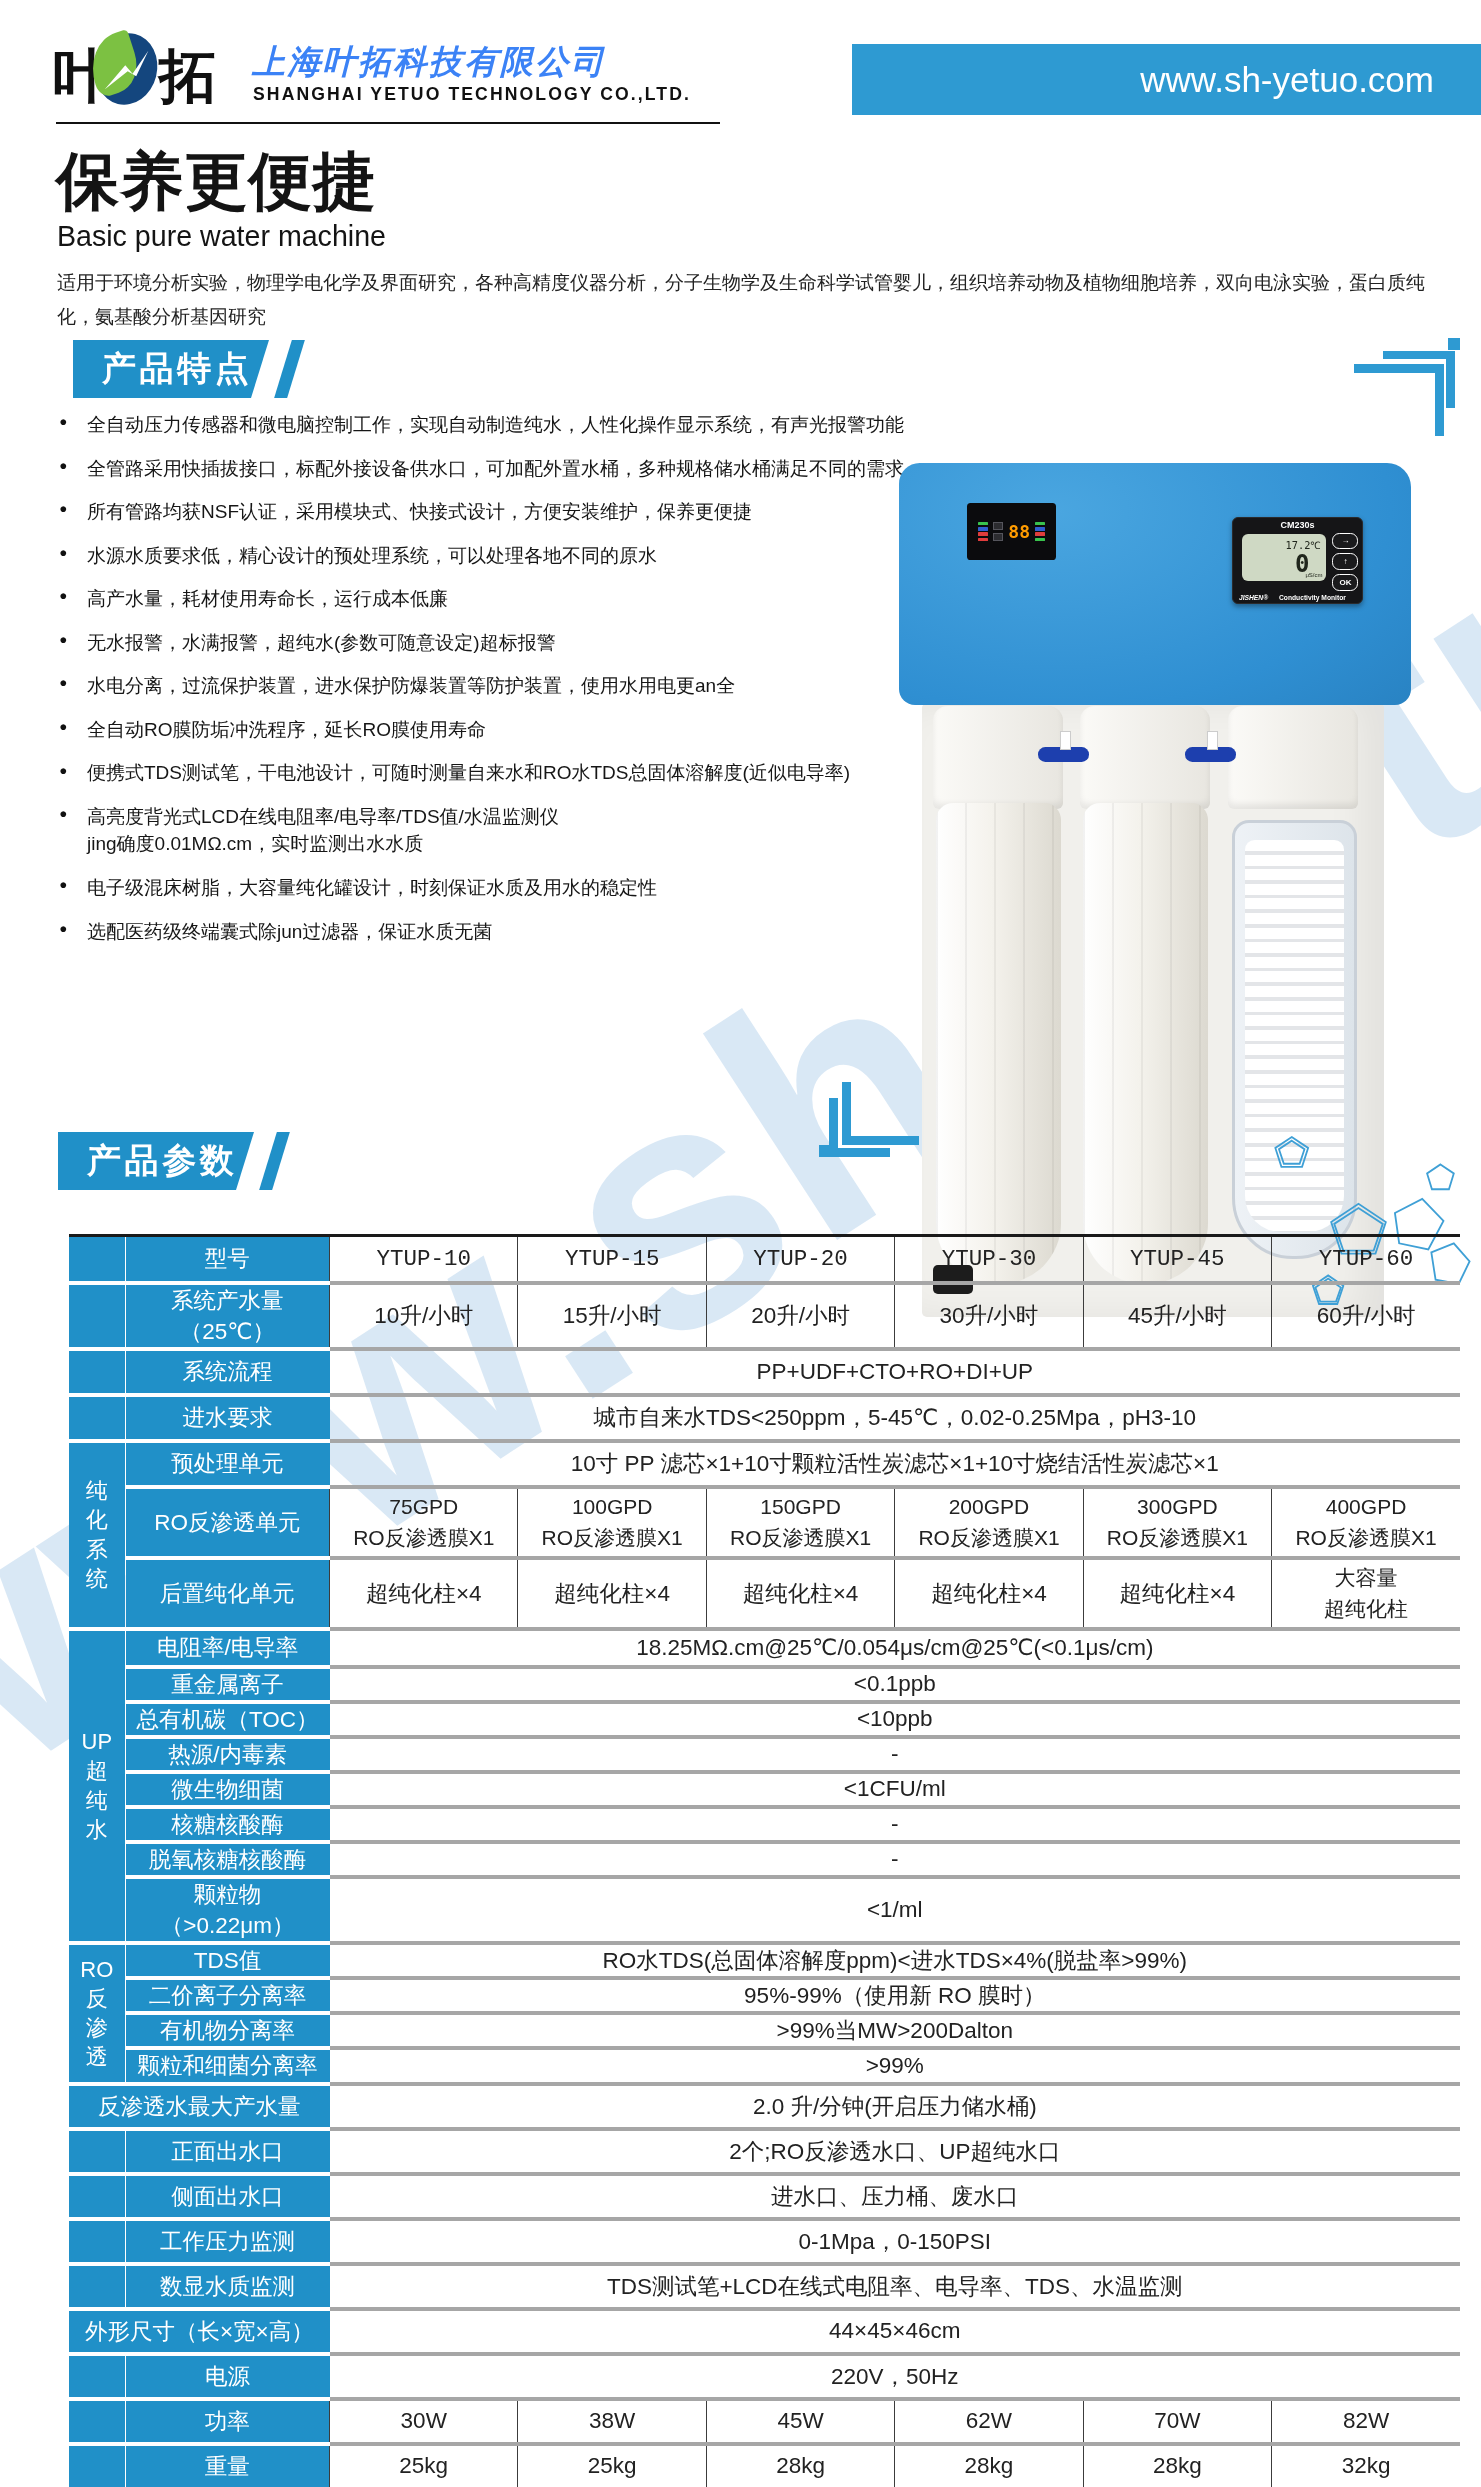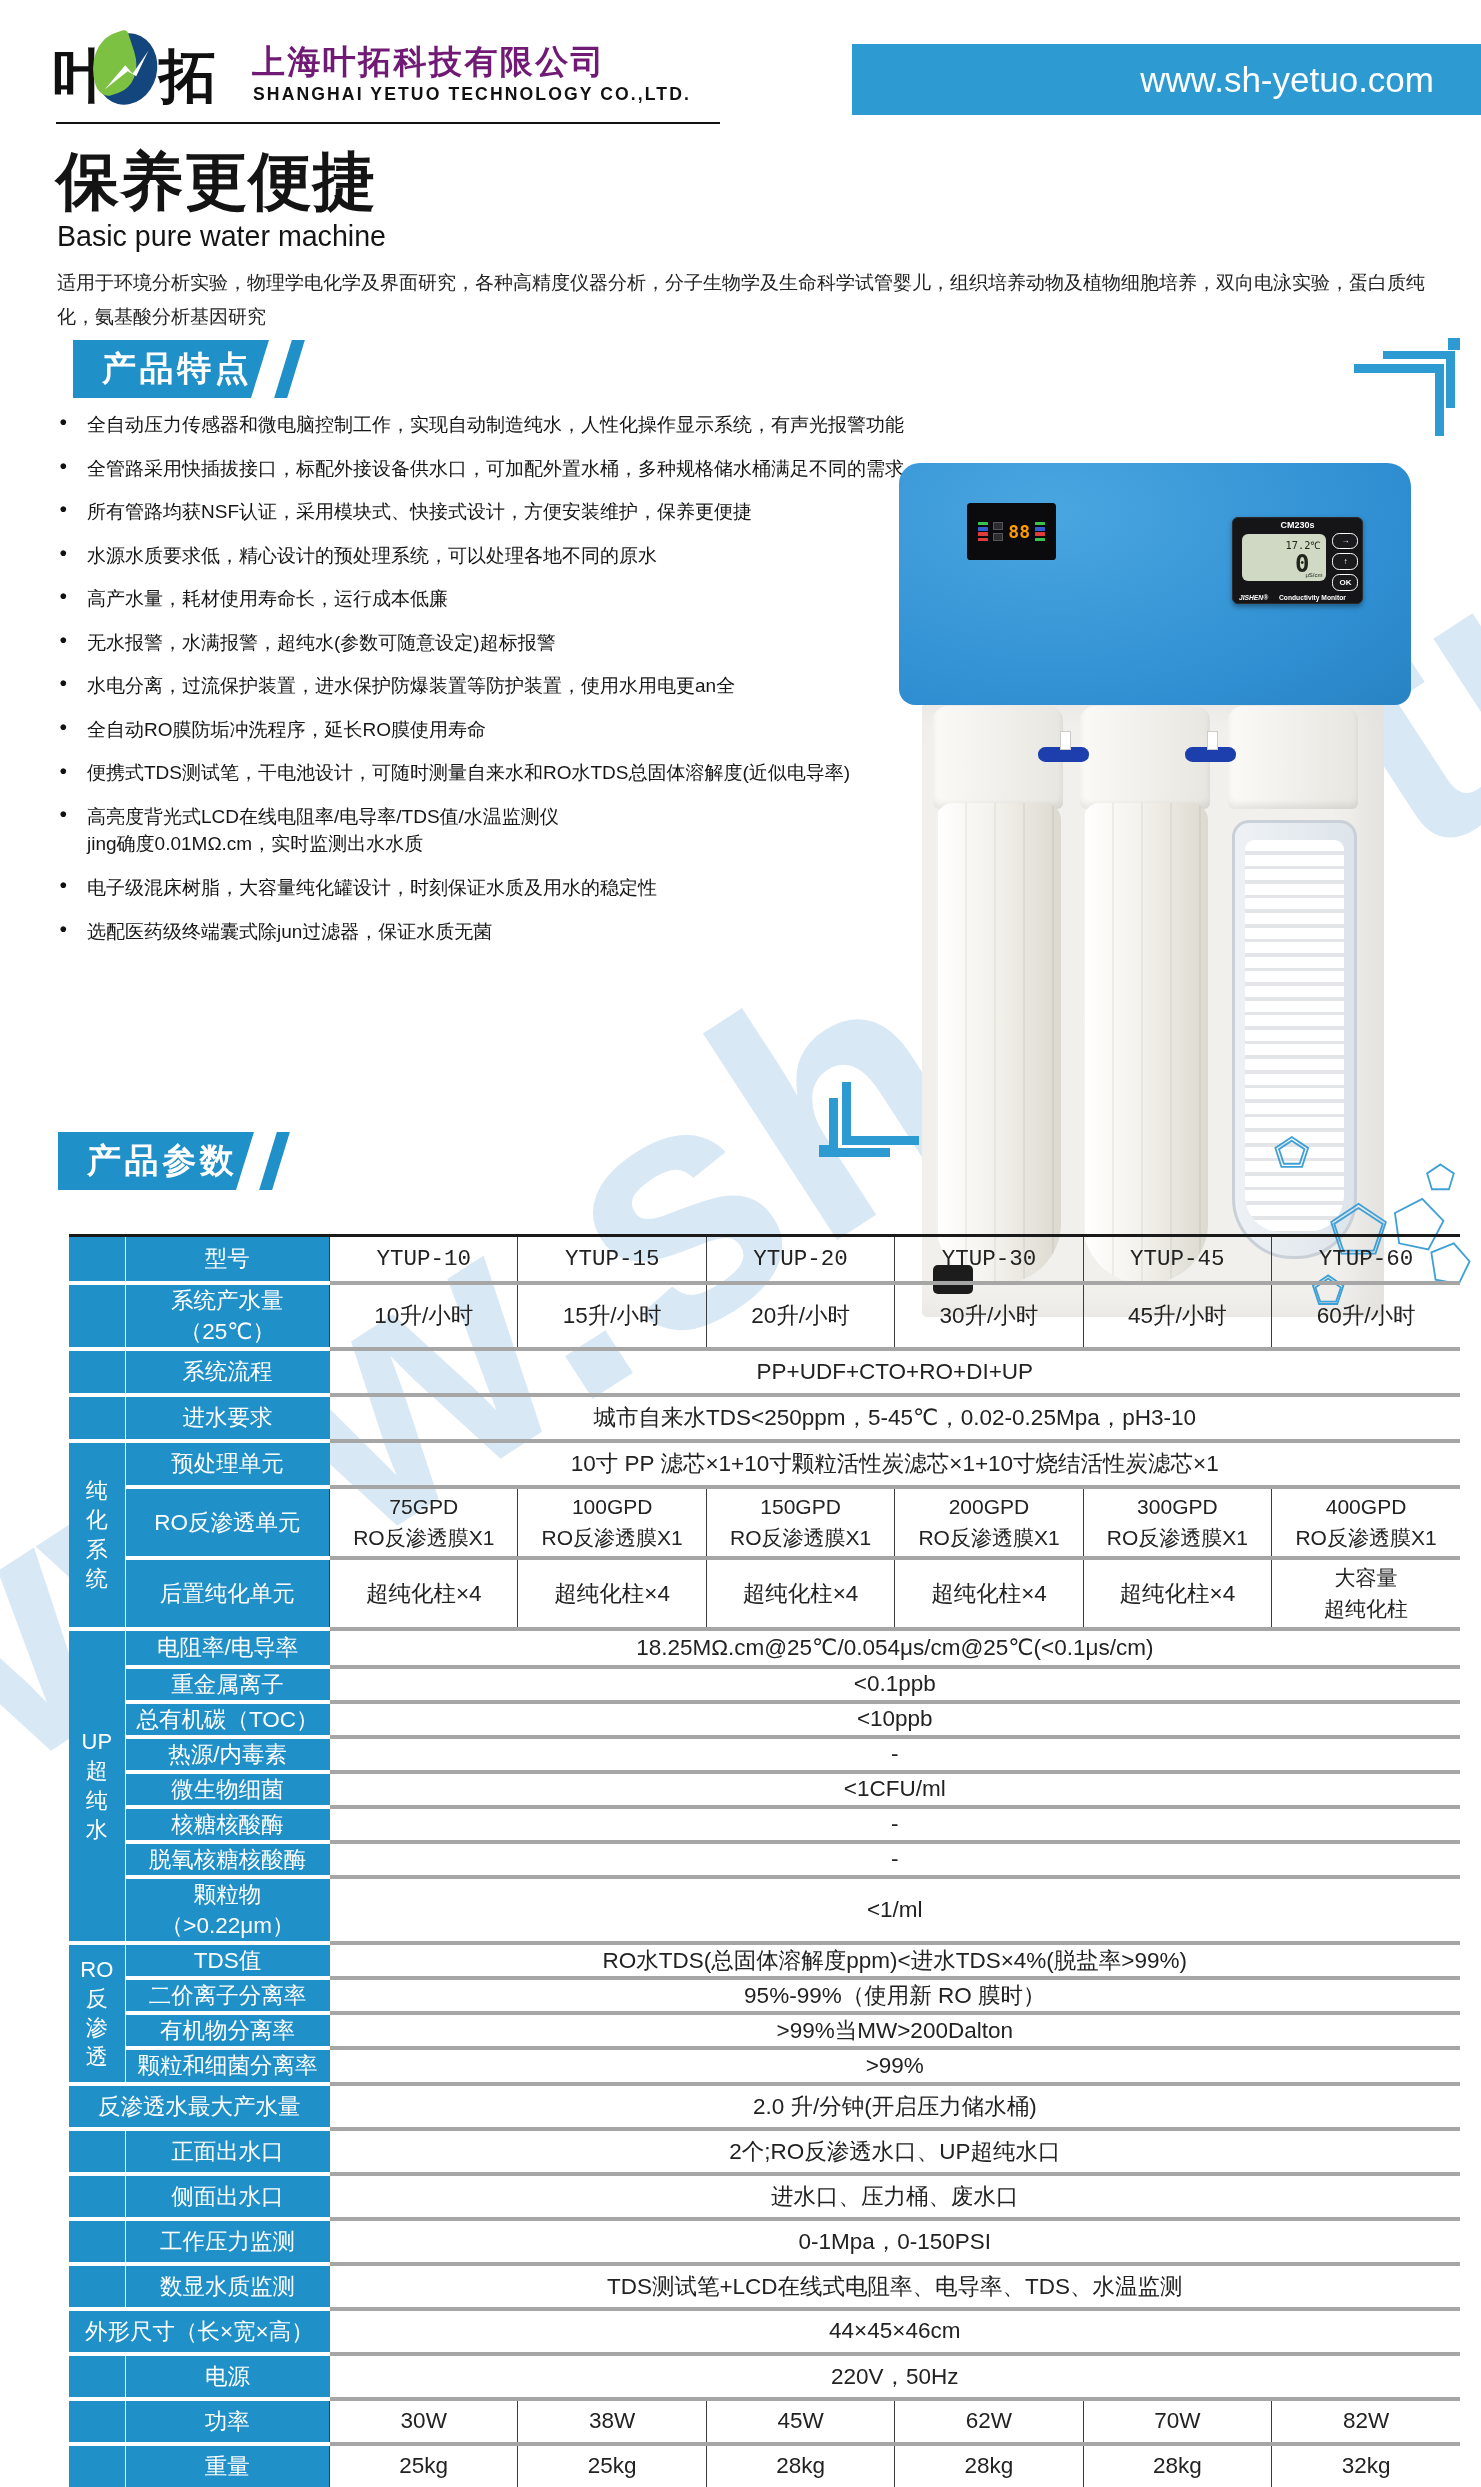--- a/index.html
+++ b/index.html
@@ -13,21 +13,21 @@
   
   .logo-cn{position:absolute;font-size:58px;font-weight:bold;color:#101010;top:38px;}
   .logo-cn.left{left:53px;}
   .logo-cn.right{left:159px;}
   .logo-mark{position:absolute;left:92px;top:29px;width:68px;height:79px;}
   .logo-ellipse{position:absolute;left:3.6px;top:3.6px;width:61px;height:72px;border-radius:50%;
     background:#14467e;transform:rotate(14deg);}
   .logo-leaf{position:absolute;left:-2.4px;top:6px;width:47px;height:58px;border-radius:90% 10% 70% 30%;
     background:#7cc142;transform:rotate(-18deg);}
   .logo-bird{position:absolute;left:8.5px;top:18px;width:51px;height:45px;}
-  .company-cn{position:absolute;left:252px;top:40px;font-size:33px;font-weight:bold;color:#701a75;letter-spacing:2.4px;}
+  .company-cn{position:absolute;left:252px;top:40px;font-size:33px;font-weight:bold;color:#3b82f6;letter-spacing:2.4px;font-style:italic;}
   .company-en{position:absolute;left:253px;top:84px;font-size:17.6px;color:#111;letter-spacing:2.1px;font-weight:bold;}
   .header-rule{position:absolute;left:56px;top:122px;width:664px;height:1.8px;background:#111;}
   .site-banner{position:absolute;left:852px;top:44px;width:629px;height:71px;background:#2e9ad2;
     display:flex;align-items:center;justify-content:flex-end;}
   .site-banner span{color:#fff;font-size:35px;padding-right:47px;}
 
   
   .title-cn{position:absolute;left:56px;top:139px;font-size:63px;font-weight:bold;color:#141414;letter-spacing:1.2px;}
   .title-en{position:absolute;left:57px;top:220px;font-size:28.6px;color:#141414;}
   .descr{position:absolute;left:57px;top:266px;width:1392px;font-size:19px;line-height:1.78;color:#222;}

